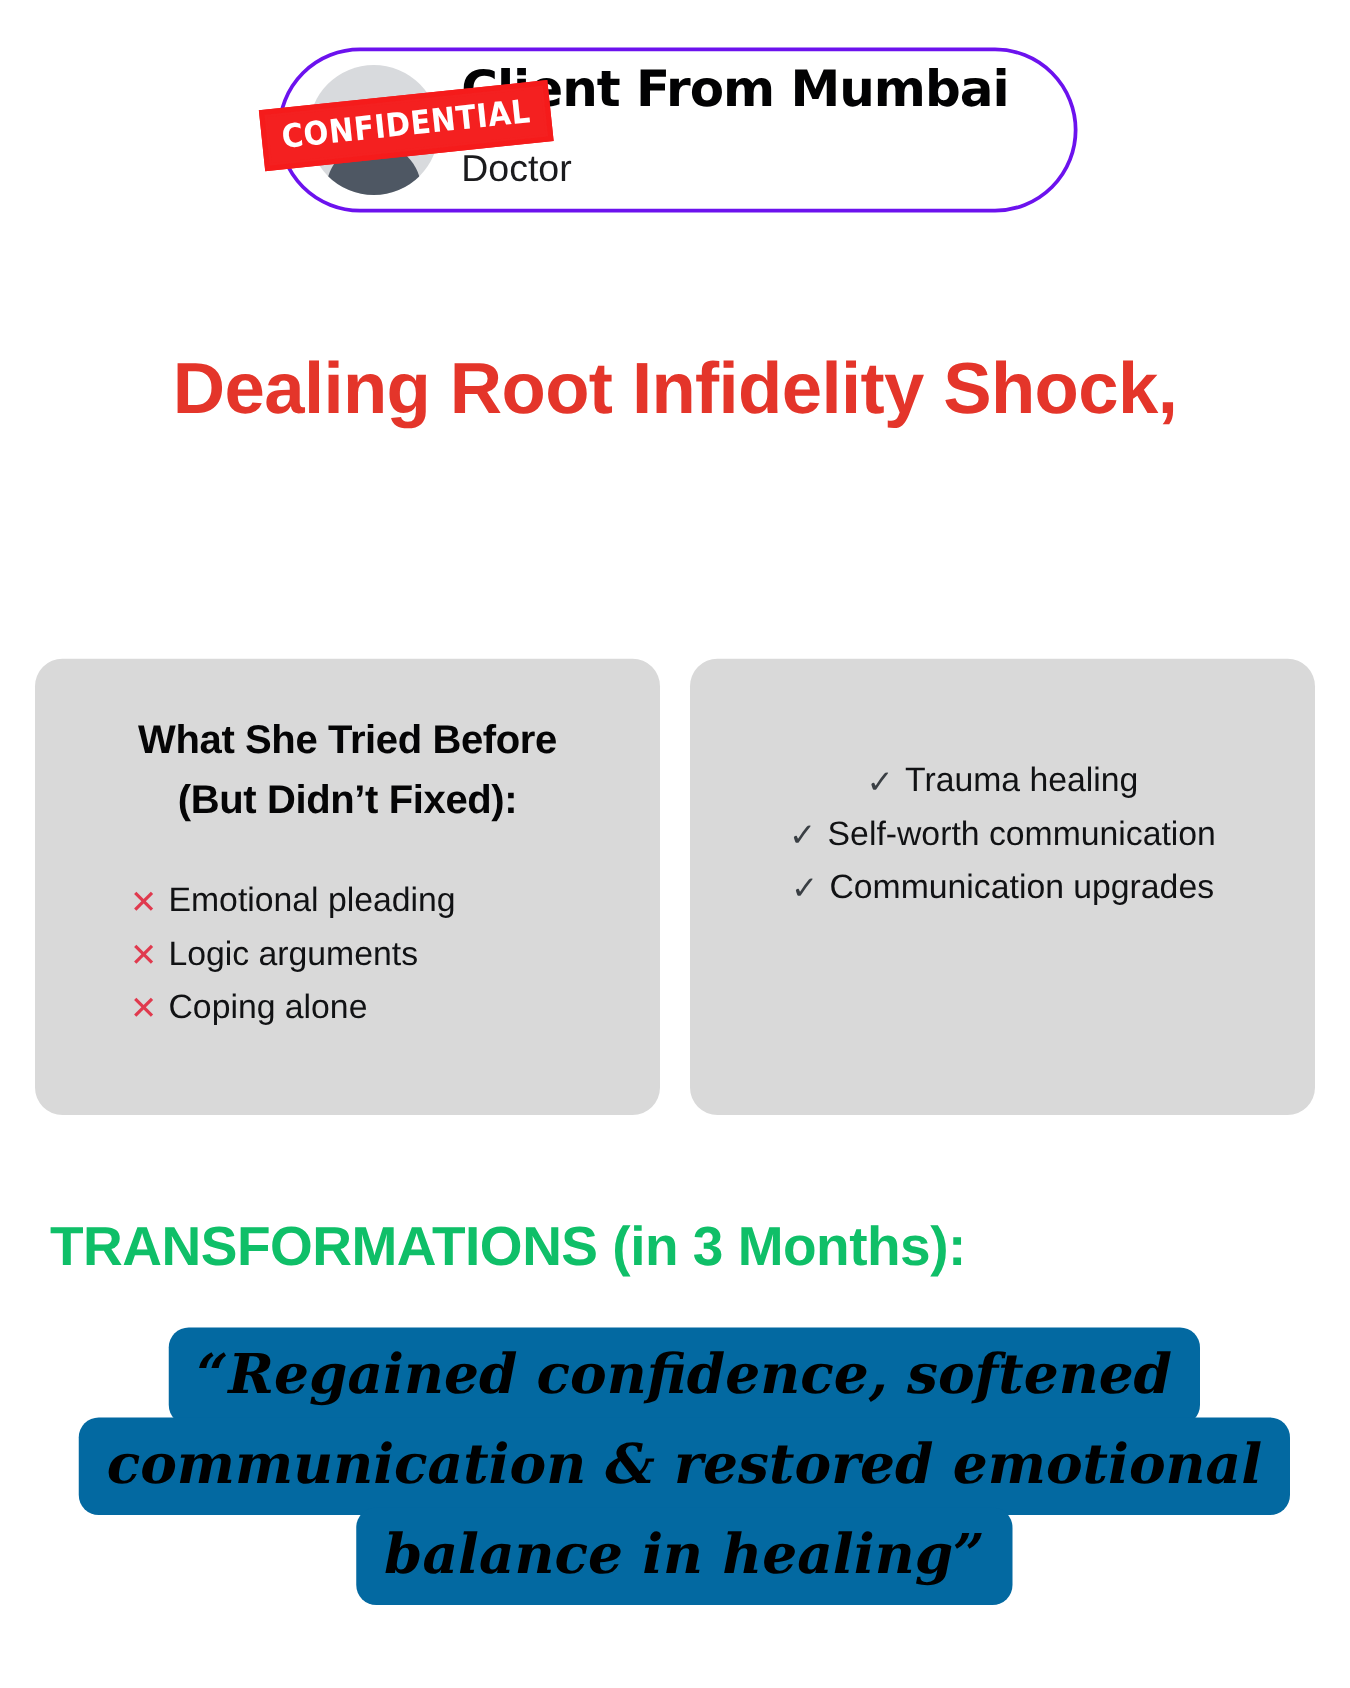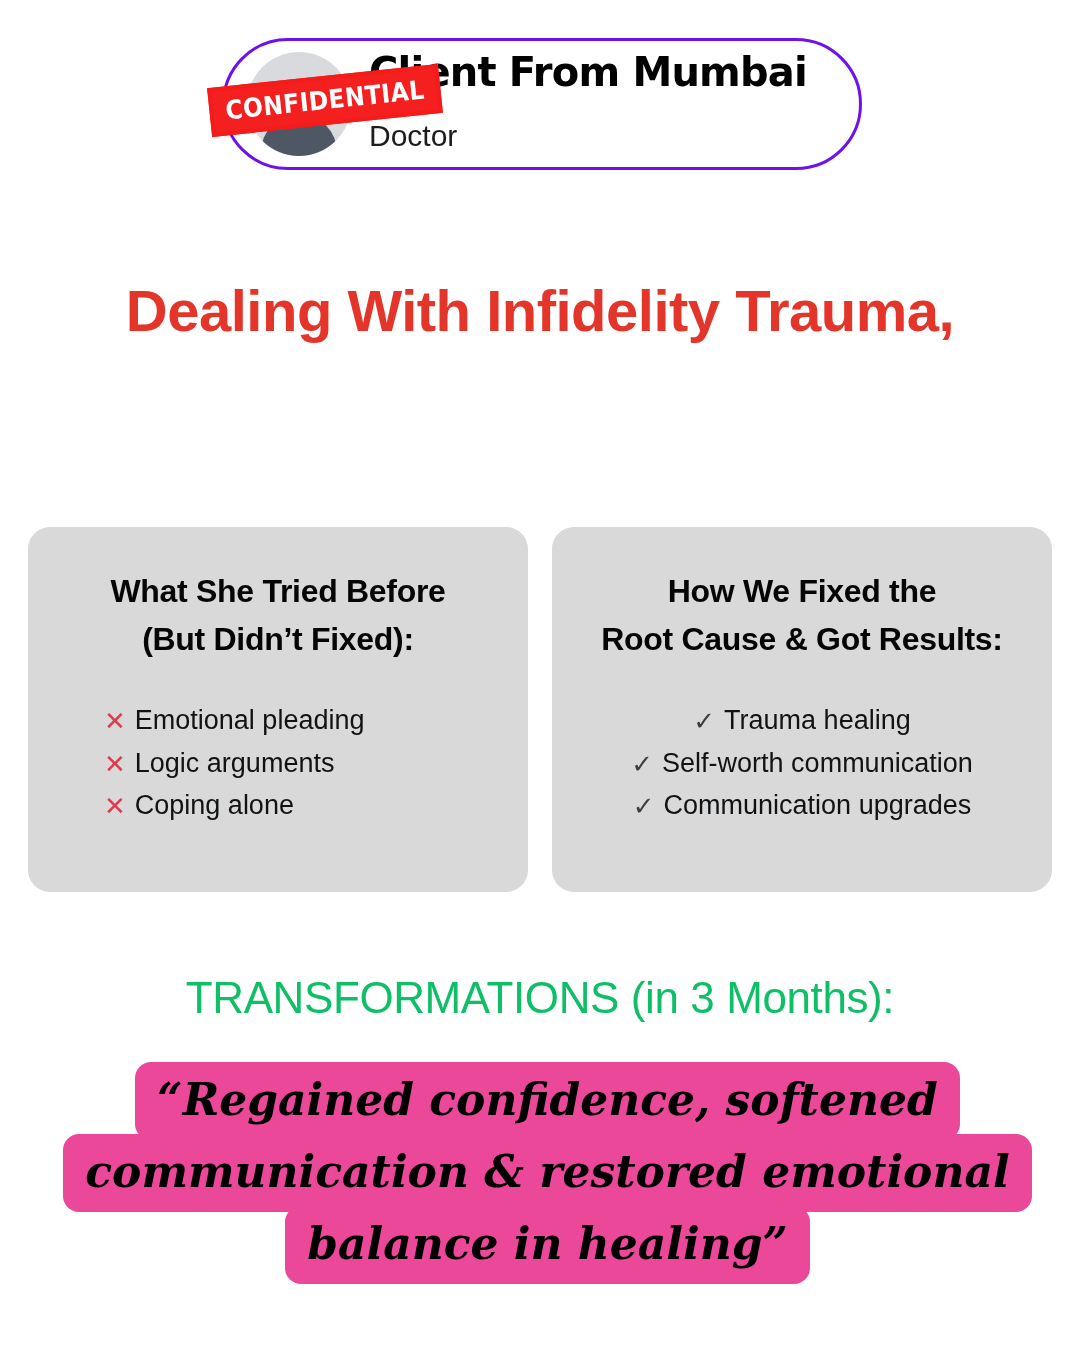--- a/index.html
+++ b/index.html
@@ -172,23 +172,22 @@
   }
   .mark-x { color: #e03a4e; font-weight: bold; }
   .mark-check { color: #3a3f44; font-weight: bold; }
 
   
   .transform-heading {
     position: absolute;
     left: 40px;
     top: 972px;
     width: 1000px;
-    text-align: center;
     color: #0fbf68;
-    font-weight: normal;
+    font-weight: bold;
     font-size: 44px;
     letter-spacing: -0.4px;
     line-height: 1.2;
   }
 
   
   .quote-block {
     position: absolute;
     left: 40px;
     top: 1062px;
@@ -200,21 +199,21 @@
     font-size: 44px;
     line-height: 1.0;
     color: #000000;
   }
   .quote-line {
     display: block;
     margin: 0 auto;
   }
   .quote-line span {
     display: inline-block;
-    background: #ec4899;
+    background: #0369a1;
     border-radius: 16px;
     padding: 16px 22px 18px 22px;
     white-space: nowrap;
     margin-left: 15px;
   }
   .quote-line.l2 { margin-top: -6px; }
   .quote-line.l3 { margin-top: -6px; }
 </style>
 </head>
 <body>
@@ -230,21 +229,21 @@
       <div class="stamp">CONFIDENTIAL</div>
     </div>
 
     <div class="header-text">
       <div class="client-name">Client From Mumbai</div>
       <div class="client-role">Doctor</div>
     </div>
   </div>
 
   <div class="main-title">
-    <span class="tl">Dealing With Infidelity Trauma,</span>
+    <span class="tl">Dealing Root Infidelity Shock,</span>
   </div>
 
   <div class="cards">
 
     <div class="card">
       <div class="card-title">
         <span class="tl">What She Tried Before</span>
         <span class="tl">(But Didn’t Fixed):</span>
       </div>
       <ul class="card-list list-left">
@@ -257,24 +256,20 @@
           <span>Logic arguments</span>
         </li>
         <li>
           <span class="mark mark-x">✕</span>
           <span>Coping alone</span>
         </li>
       </ul>
     </div>
 
     <div class="card">
-      <div class="card-title">
-        <span class="tl">How We Fixed the</span>
-        <span class="tl">Root Cause &amp; Got Results:</span>
-      </div>
       <ul class="card-list list-right">
         <li>
           <span class="mark mark-check">✓</span>
           <span>Trauma healing</span>
         </li>
         <li>
           <span class="mark mark-check">✓</span>
           <span>Self-worth communication</span>
         </li>
         <li>

